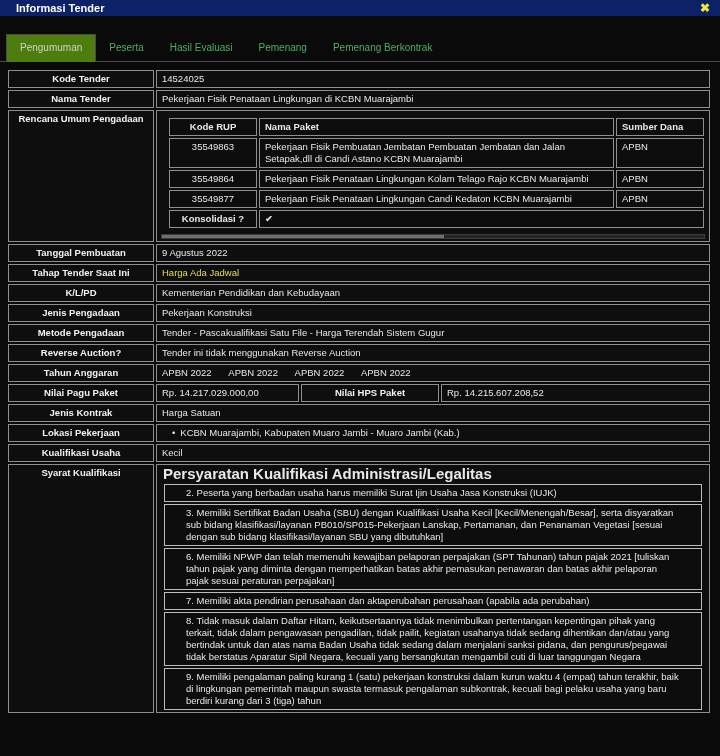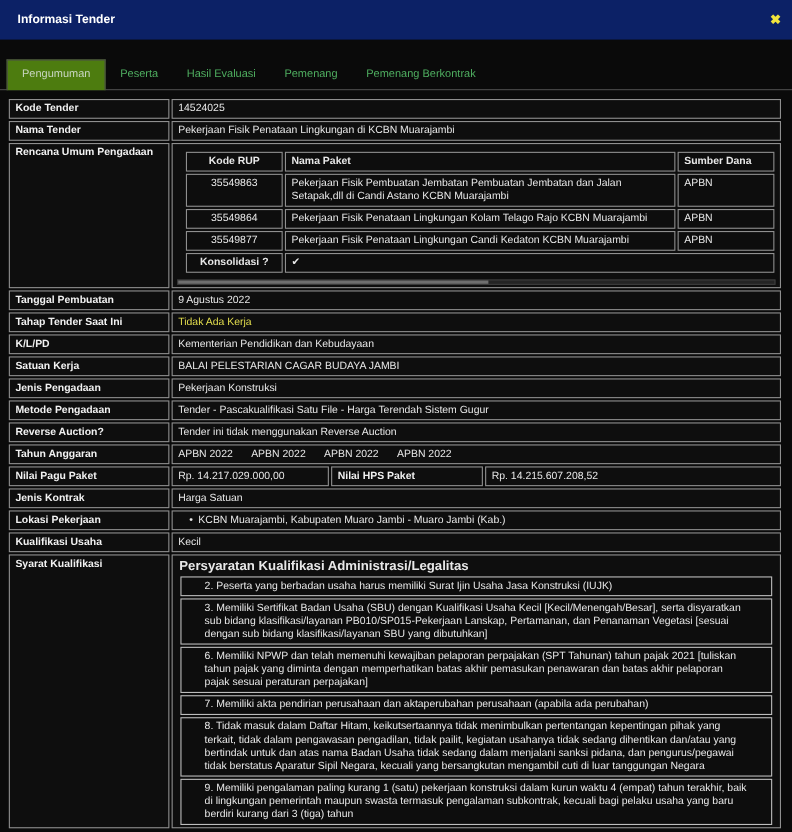--- a/index.html
+++ b/index.html
@@ -1,49 +1,49 @@
 <!DOCTYPE html>
 <html><head>
 <meta charset="utf-8">
 <style>
   * { margin:0; padding:0; box-sizing:border-box; }
   html,body { width:720px; height:756px; overflow:hidden; background:#0a0a0a;
               font-family:"Liberation Sans", sans-serif; color:#e8e8e8; }
   
-  .titlebar { height:36px; background:#0c2166; display:flex; align-items:center;
+  .titlebar { height:16px; background:#0c2166; display:flex; align-items:center;
               justify-content:space-between; padding:0 10px 0 16px; }
   .titlebar .title { color:#ffffff; font-weight:bold; font-size:11px; }
   .titlebar .close { color:#f2e43c; font-size:12px; font-weight:bold; cursor:pointer; line-height:1; }
   
   .tabbar { margin-top:17px; padding-left:6px; border-bottom:1px solid #4a4a4a;
             display:flex; align-items:flex-end; height:29px; }
   .tab { font-size:10px; color:#4fae60; padding:7px 13px 8px 13px; cursor:pointer; }
   .tab.active { color:#c9d6c2; background:#4d7c0f; border:1px solid #4a4a4a; border-bottom:none;
                 margin-bottom:-1px; padding-bottom:9px; }
   
   .wrap { padding:6px 8px 0 6px; }
   table.main { width:100%; border-collapse:separate; border-spacing:2px; }
   table.main > tbody > tr > td { border:1px solid #8f8f8f; font-size:9.5px; line-height:12px;
                                  padding:2px 5px; vertical-align:top; background:#0e0e0e; }
-  td.lbl { background:#2a2817; font-weight:bold; color:#f2f2f2; }
+  td.lbl { background:#2a2817; font-weight:bold; color:#f2f2f2;text-align:center; }
   td.val {}
   .yellow { color:#e3de4e; }
   .apbn-item { display:inline-block; margin-right:14px; }
   
   .rup-cell { padding:3px 4px 2px 4px !important; }
   table.rup { width:99%; margin:2px auto 0 6px; border-collapse:separate; border-spacing:2px; }
   table.rup td { border:1px solid #8f8f8f; font-size:9.5px; line-height:12px; padding:2px 5px;
                  background:#0d0d0d; vertical-align:top; }
   table.rup td.hd { font-weight:bold; }
   table.rup td.kode { text-align:center; }
   
   .hscroll { height:5px; background:#242424; border:1px solid #3c3c3c; margin-top:4px; position:relative; }
   .hscroll .thumb { position:absolute; left:0; top:0; height:100%; width:52%; background:#6f6f6f; }
   
-  .syarat-header { font-weight:bold; font-size:12px; line-height:12px; padding:1px 1px 2px 1px; }
+  .syarat-header { font-weight:bold; font-size:15px; line-height:12px; padding:1px 1px 2px 1px; }
   .req-box { border:1px solid #bdbdbd; background:#0d0d0d; font-size:9.5px; line-height:12px;
              padding:2px 21px; margin:2px 2px 0 2px; }
 </style>
 </head>
 <body>
 
 <div class="titlebar">
   <span class="title">Informasi Tender</span>
   <span class="close">✖</span>
 </div>
@@ -115,29 +115,25 @@
             </div>
     </td>
   </tr>
 
   <tr>
     <td class="lbl">Tanggal Pembuatan</td>
     <td class="val" colspan="3">9 Agustus 2022</td>
   </tr>
   <tr>
     <td class="lbl">Tahap Tender Saat Ini</td>
-    <td class="val yellow" colspan="3">Tidak Ada Kerja</td>
+    <td class="val yellow" colspan="3">Harga Ada Jadwal</td>
   </tr>
   <tr>
     <td class="lbl">K/L/PD</td>
     <td class="val" colspan="3">Kementerian Pendidikan dan Kebudayaan</td>
-  </tr>
-  <tr>
-    <td class="lbl">Satuan Kerja</td>
-    <td class="val" colspan="3">BALAI PELESTARIAN CAGAR BUDAYA JAMBI</td>
   </tr>
   <tr>
     <td class="lbl">Jenis Pengadaan</td>
     <td class="val" colspan="3">Pekerjaan Konstruksi</td>
   </tr>
   <tr>
     <td class="lbl">Metode Pengadaan</td>
     <td class="val" colspan="3">Tender - Pascakualifikasi Satu File - Harga Terendah Sistem Gugur</td>
   </tr>
   <tr>

